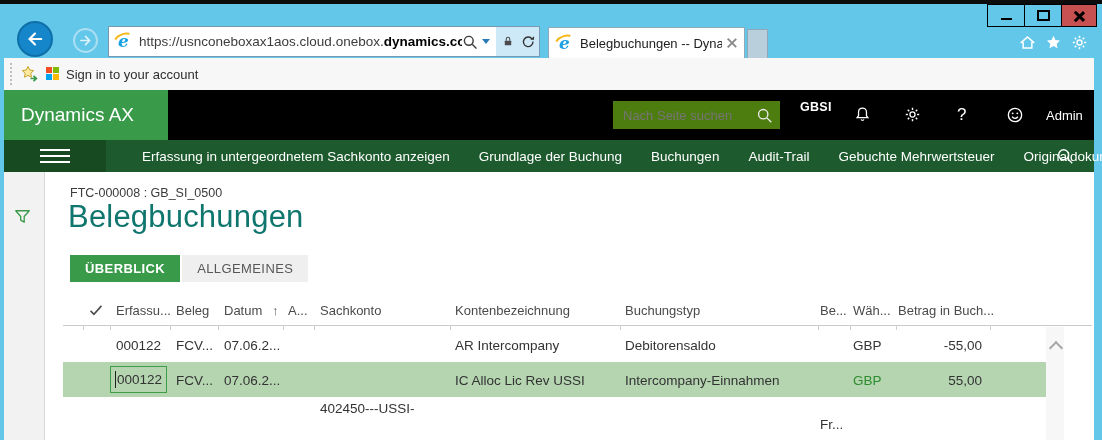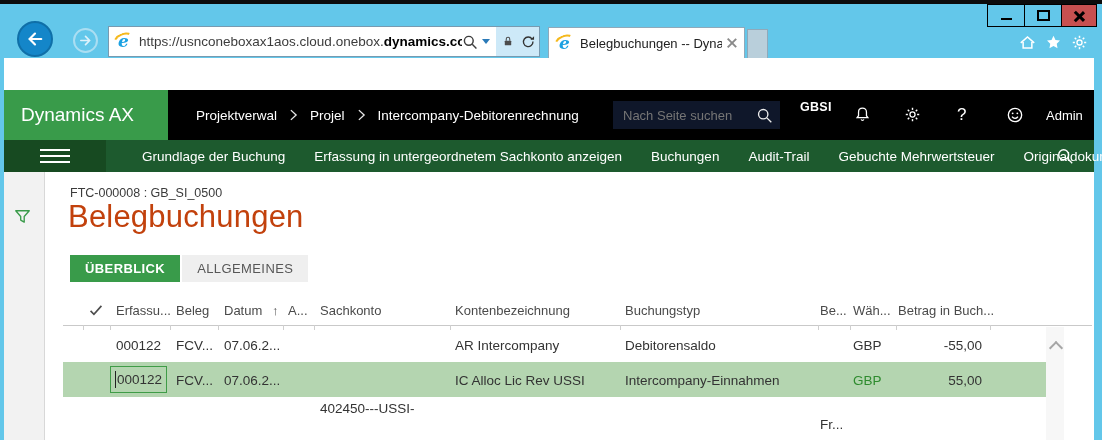--- a/index.html
+++ b/index.html
@@ -63,42 +63,42 @@
   .mslogo i{display:block;}
   .favlabel{left:62px;top:0;height:32px;display:flex;align-items:center;font-size:13px;color:#2d2d2d;}
 
   
   .apphdr{left:4px;top:90px;width:1090px;height:50px;background:#000;color:#fff;}
   .axlogo{left:0;top:0;width:164px;height:50px;background:#399b4a;display:flex;align-items:center;
           padding-left:17px;box-sizing:border-box;font-size:19px;color:#fff;}
   .crumbs{left:192px;top:0;height:50px;display:flex;align-items:center;font-size:13.5px;color:#fff;}
   .crumb-sep{margin:0 12px;color:#e8e8e8;}
   .hdr-search{left:609px;top:11px;width:167px;height:28px;}
-  .hdr-search input{width:100%;height:100%;background:#0f172a;border:none;outline:none;color:#cfcfcf;
+  .hdr-search input{width:100%;height:100%;background:#4d7c0f;border:none;outline:none;color:#cfcfcf;
                     font-size:13px;font-family:"Liberation Sans",sans-serif;padding:0 30px 0 10px;box-sizing:border-box;}
   .hdr-search .mag{position:absolute;right:7px;top:6px;color:#ededed;}
   .company{left:796px;top:0;height:34px;display:flex;align-items:center;font-size:12.5px;font-weight:600;letter-spacing:.3px;}
   .hico{top:15px;color:#fff;}
   .help{left:953px;top:0;height:50px;display:flex;align-items:center;font-size:17px;color:#fff;}
   .user{left:1042px;top:0;height:50px;display:flex;align-items:center;font-size:13px;color:#fff;}
 
   
   .apane{left:4px;top:140px;width:1090px;height:32px;background:#1d5a2e;}
   .hambox{left:0;top:0;width:102px;height:32px;background:#174a21;display:flex;flex-direction:column;
           align-items:center;justify-content:center;gap:4px;}
   .hambox i{display:block;width:30px;height:2px;background:#fff;}
   .apane-items{left:138px;top:0;height:32px;display:flex;align-items:center;gap:29px;}
   .apane-items span{font-size:13.5px;color:#fff;white-space:nowrap;}
   .apane-search{left:1052px;top:7px;color:#fff;}
 
   
   .rail{left:4px;top:172px;width:40px;height:268px;background:#f2f2f2;border-right:1px solid #d8d8d8;box-sizing:content-box;}
   .funnel{left:13px;top:208px;color:#3a9b4a;}
   .recid{left:70px;top:186px;font-size:12.5px;color:#3b3b3b;}
-  .pagetitle{left:68px;top:199px;font-size:31px;font-weight:300;color:#c2410c;letter-spacing:.2px;}
+  .pagetitle{left:68px;top:199px;font-size:31px;font-weight:300;color:#0f766e;letter-spacing:.2px;}
   .tabs{left:70px;top:255px;display:flex;height:27px;}
   .ptab{display:flex;align-items:center;padding:0 15px;font-size:13px;letter-spacing:.4px;}
   .ptab.active{background:#399b4a;color:#fff;font-weight:bold;}
   .ptab.inactive{background:#efefef;color:#575757;margin-left:2px;}
 
   
   .ghead{left:63px;top:300px;width:983px;height:25px;font-size:13px;color:#4a4a4a;}
   .ghead .hc{position:absolute;top:3px;white-space:nowrap;}
   .h-check{left:25px;top:2px;}
   .h-erf{left:53px;} .h-beleg{left:113px;} .h-datum{left:161px;} .h-arrow{left:209px;font-size:13px;color:#555;}
@@ -205,38 +205,39 @@
             <line x1="17.8" y1="12" x2="20.5" y2="12"></line>
             <line x1="6" y1="6" x2="7.9" y2="7.9"></line>
             <line x1="16.1" y1="16.1" x2="18" y2="18"></line>
             <line x1="18" y1="6" x2="16.1" y2="7.9"></line>
             <line x1="7.9" y1="16.1" x2="6" y2="18"></line>
           </g>
         </svg>
       </span>
   </div>
 
+  <div class="abs favbar">
+    <div class="abs grip"></div>
+    <span class="abs favstar">
+      <svg width="20" height="20" viewBox="0 0 20 20">
+          <path d="M9 2.5l1.7 3.5 3.9.6-2.8 2.7.6 3.9L9 11.4l-3.5 1.8.7-3.9L3.3 6.6l3.9-.6z" fill="#fdeaa0" stroke="#c9a227" stroke-width="1"></path>
+          <path d="M11.5 14.5h5.5 M14.5 11.8l2.9 2.7-2.9 2.7" stroke="#3a9b4a" stroke-width="1.7" fill="none"></path>
+        </svg>
+    </span>
+    <span class="abs mslogo">
+      <i style="background:#f25022"></i>
+        <i style="background:#7fba00"></i>
+        <i style="background:#00a4ef"></i>
+        <i style="background:#ffb900"></i>
+    </span>
+    <span class="abs favlabel">Sign in to your account</span>
+  </div>
 
   <div class="abs apphdr">
     <div class="abs axlogo">Dynamics AX</div>
-    <div class="abs crumbs">
-      <span>Projektverwal</span>
-      <span class="crumb-sep">
-          <svg width="9" height="14" viewBox="0 0 12 18">
-            <path d="M2.5 2.5L9.5 9l-7 6.5" fill="none" stroke="#e8e8e8" stroke-width="1.8"></path>
-          </svg>
-        </span>
-      <span>Projel</span>
-      <span class="crumb-sep">
-          <svg width="9" height="14" viewBox="0 0 12 18">
-            <path d="M2.5 2.5L9.5 9l-7 6.5" fill="none" stroke="#e8e8e8" stroke-width="1.8"></path>
-          </svg>
-        </span>
-      <span>Intercompany-Debitorenrechnung</span>
-    </div>
     <div class="abs hdr-search">
       <input type="text" placeholder="Nach Seite suchen" style="">
       <span class="mag">
           <svg width="17" height="17" viewBox="0 0 20 20">
             <circle cx="8.5" cy="8.5" r="5.5" fill="none" stroke="#ededed" stroke-width="1.6"></circle>
             <line x1="12.8" y1="12.8" x2="18" y2="18" stroke="#ededed" stroke-width="1.6"></line>
           </svg>
         </span>
     </div>
     <div class="abs company">GBSI</div>
@@ -273,22 +274,22 @@
     <span class="abs user">Admin</span>
   </div>
 
   <div class="abs apane">
     <div class="abs hambox">
       <i></i>
         <i></i>
         <i></i>
     </div>
     <div class="abs apane-items">
+      <span>Erfassung in untergeordnetem Sachkonto anzeigen</span>
       <span>Grundlage der Buchung</span>
-      <span>Erfassung in untergeordnetem Sachkonto anzeigen</span>
       <span>Buchungen</span>
       <span>Audit-Trail</span>
       <span>Gebuchte Mehrwertsteuer</span>
       <span>Originaldokument</span>
     </div>
     <span class="abs apane-search">
         <svg width="18" height="18" viewBox="0 0 20 20">
           <circle cx="8.5" cy="8.5" r="5.5" fill="none" stroke="#fff" stroke-width="1.5"></circle>
           <line x1="12.8" y1="12.8" x2="18" y2="18" stroke="#fff" stroke-width="1.5"></line>
         </svg>

